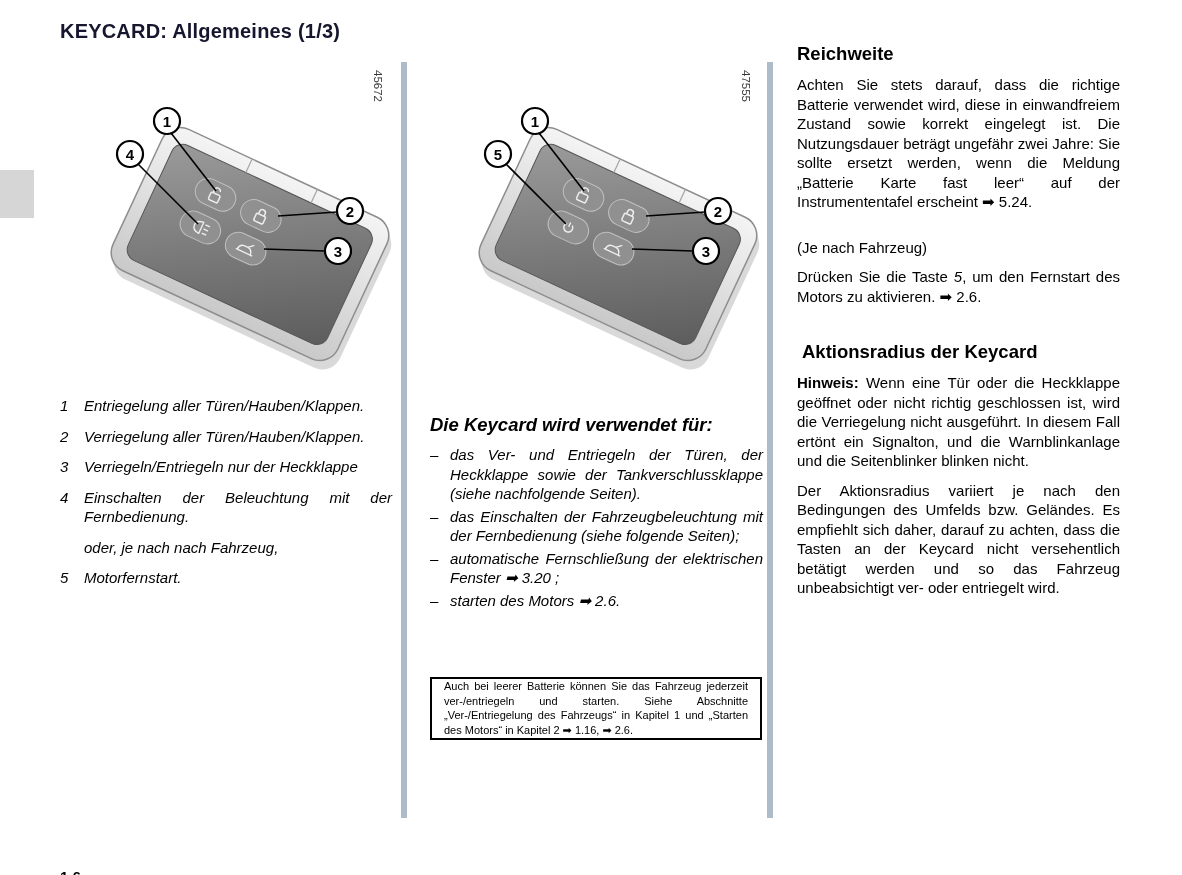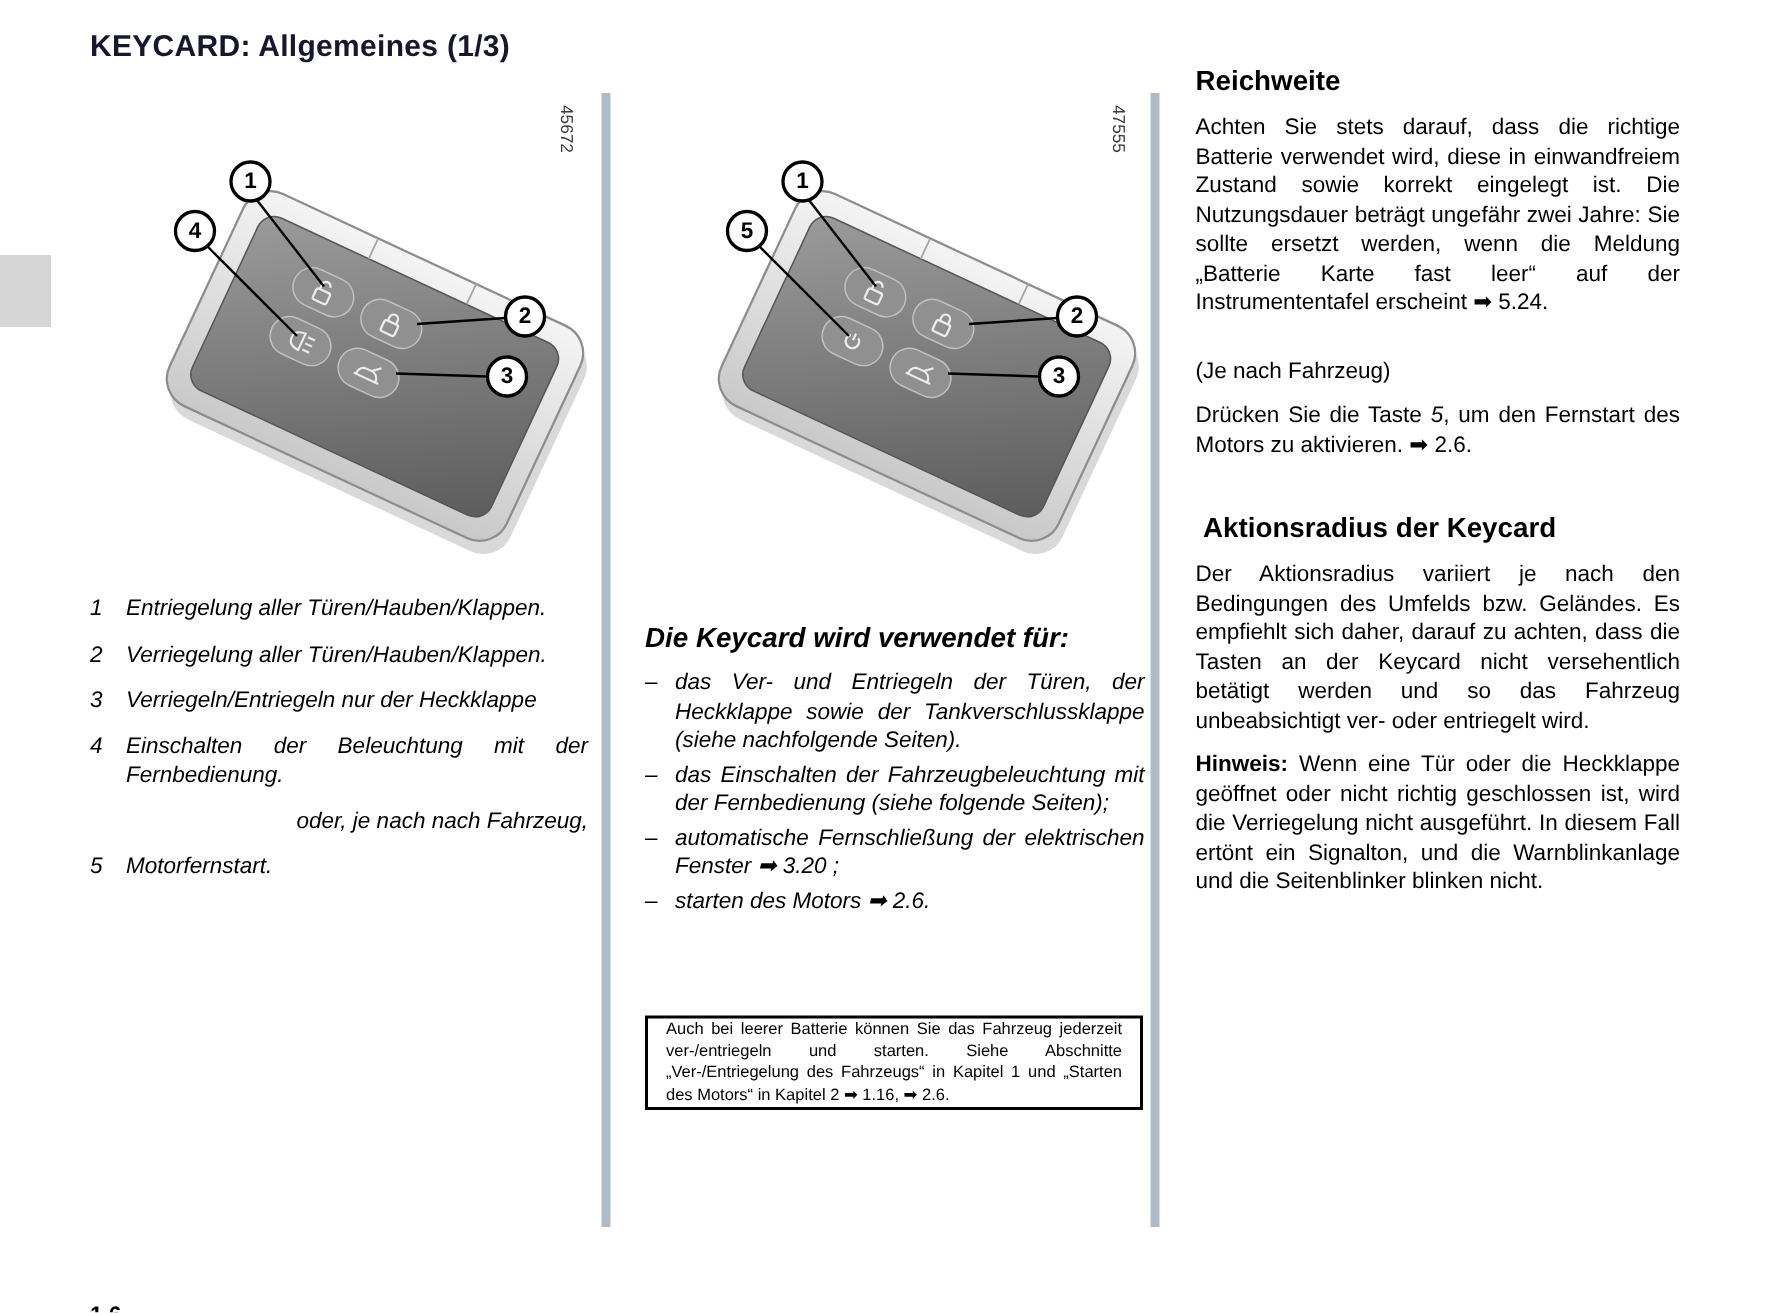--- a/index.html
+++ b/index.html
@@ -204,21 +204,21 @@
     <div class="legend-row">
       <span class="legend-num">3</span>
       <span class="legend-text">Verriegeln/Entriegeln nur der Heckklappe</span>
     </div>
     <div class="legend-row">
       <span class="legend-num">4</span>
       <span class="legend-text">Einschalten der Beleuchtung mit der Fernbedienung.</span>
     </div>
     <div class="legend-row">
       <span class="legend-num"></span>
-      <span class="legend-text" style="text-align:right">oder, je nach nach Fahrzeug,</span>
+      <span class="legend-text" style="text-align:left">oder, je nach nach Fahrzeug,</span>
     </div>
     <div class="legend-row">
       <span class="legend-num">5</span>
       <span class="legend-text" style="text-align:left">Motorfernstart.</span>
     </div>
   </div>
 
   <div class="usage">
     <div class="usage-heading">Die Keycard wird verwendet für:</div>
     <div class="bullet">
@@ -248,19 +248,19 @@
     <p>Achten Sie stets darauf, dass die richtige Batterie verwendet wird, diese in einwandfreiem Zustand sowie korrekt eingelegt ist. Die Nutzungsdauer beträgt ungefähr zwei Jahre: Sie sollte ersetzt werden, wenn die Meldung „Batterie Karte fast leer“ auf der Instrumententafel erscheint ➡ 5.24.</p>
 
     <div class="sect-gap"></div>
 
     <p class="subheading">(Je nach Fahrzeug)</p>
     <p><span>Drücken Sie die Taste </span><span class="em">5</span><span>, um den Fernstart des Motors zu aktivieren. ➡ 2.6.</span></p>
 
     <div class="sect-gap-lg"></div>
 
     <h2 class="h-indent">Aktionsradius der Keycard</h2>
+    <p><span class="b">Hinweis:</span><span> Wenn eine Tür oder die Heckklappe geöffnet oder nicht richtig geschlossen ist, wird die Verriegelung nicht ausgeführt. In diesem Fall ertönt ein Signalton, und die Warnblinkanlage und die Seitenblinker blinken nicht.</span></p>
     <p>Der Aktionsradius variiert je nach den Bedingungen des Umfelds bzw. Geländes. Es empfiehlt sich daher, darauf zu achten, dass die Tasten an der Keycard nicht versehentlich betätigt werden und so das Fahrzeug unbeabsichtigt ver- oder entriegelt wird.</p>
-    <p><span class="b">Hinweis:</span><span> Wenn eine Tür oder die Heckklappe geöffnet oder nicht richtig geschlossen ist, wird die Verriegelung nicht ausgeführt. In diesem Fall ertönt ein Signalton, und die Warnblinkanlage und die Seitenblinker blinken nicht.</span></p>
   </div>
 
   <div class="page-number">1.6</div>
 
 </div>
 
 </body></html>

